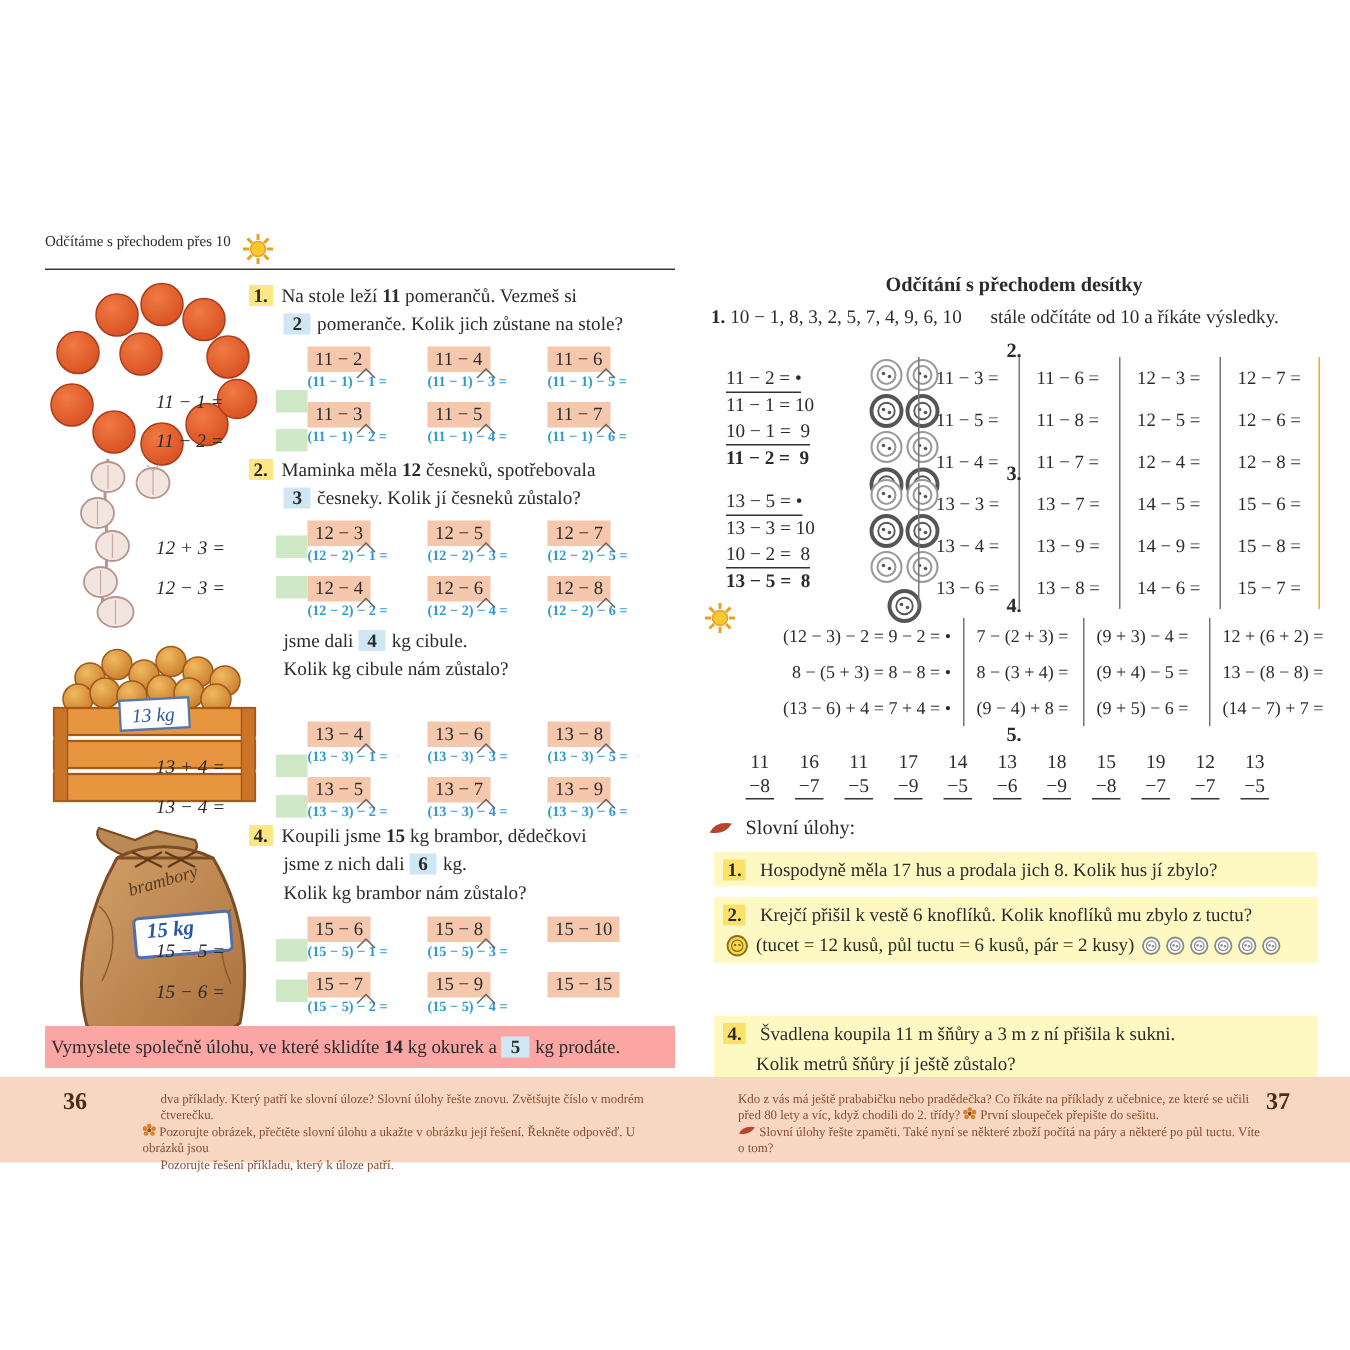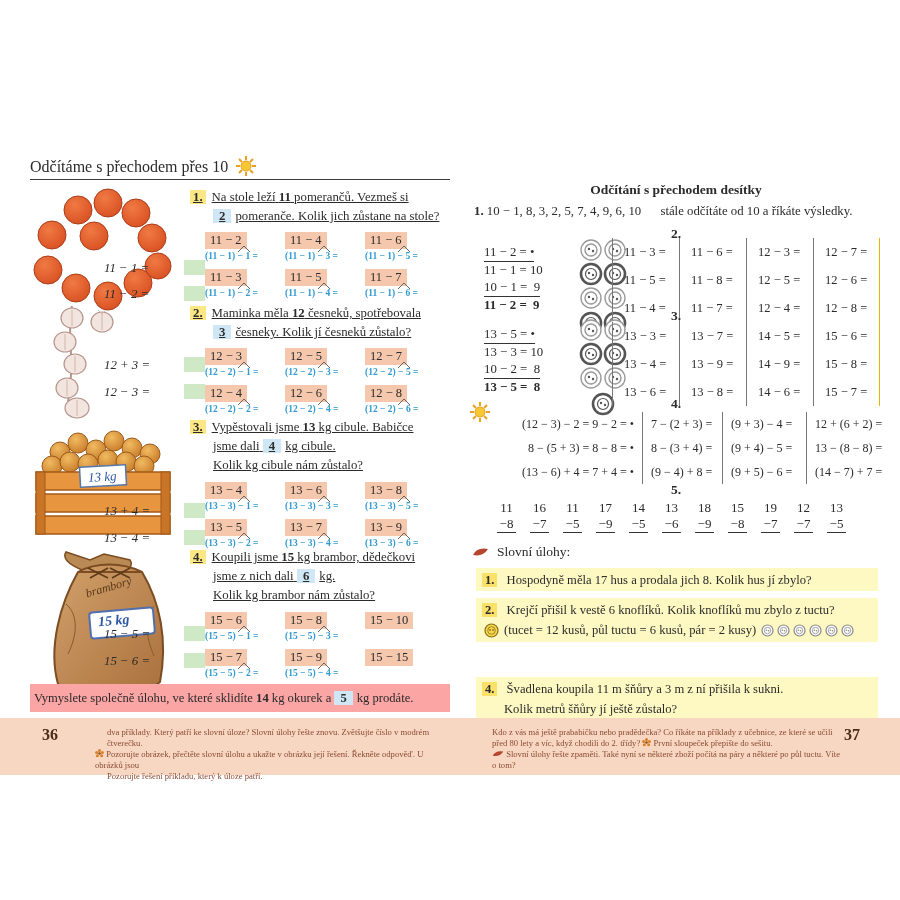--- a/index.html
+++ b/index.html
@@ -1,25 +1,25 @@
 <!DOCTYPE html>
 <html><head>
 <meta charset="utf-8">
 <style>
   html,body{margin:0;padding:0;}
   body{width:900px;height:900px;position:relative;background:#ffffff;
        font-family:"Liberation Serif","DejaVu Serif",serif;color:#2b2b2b;overflow:hidden;}
   .page{position:absolute;top:156px;height:562px;}
   .page-left{left:30px;width:420px;}
   .page-right{left:470px;width:412px;}
-  .ph{font-size:16px;display:flex;align-items:flex-end;gap:8px;height:20px;
+  .ph{font-size:10px;display:flex;align-items:flex-start;gap:8px;height:20px;
       border-bottom:1.5px solid #3a3a3a;padding-bottom:3px;}
   .abs{position:absolute;}
   
-  .extext{position:absolute;left:160px;width:270px;font-size:12.8px;line-height:19px;text-decoration:underline;}
+  .extext{position:absolute;left:136px;width:270px;font-size:12.8px;line-height:19px;}
   .num-badge{background:#fde784;font-weight:bold;padding:0 3px;margin-right:6px;}
   .bbox{background:#cfe7f5;font-weight:bold;padding:0 6px;margin-right:4px;}
   .cont{margin-left:23px;}
   b{font-weight:bold;}
   
   .pgrid{position:absolute;left:175px;display:grid;grid-template-columns:repeat(3,80px);grid-auto-rows:37px;}
   .prob{position:relative;white-space:nowrap;}
   .pe{display:inline-block;background:#f5c8ae;padding:0 5px;font-size:12.5px;height:17px;line-height:17px;}
   .fork{position:absolute;left:32px;top:15px;}
   .pd{display:block;color:#2f9ad0;font-size:9.5px;margin-top:2px;font-weight:bold;}
@@ -210,21 +210,20 @@
       <rect x="6" y="78" width="134" height="18"></rect>
       <rect x="6" y="100" width="134" height="18"></rect>
     </g>
     <rect x="6" y="56" width="9" height="62" fill="#c97427" stroke="#a35a17"></rect>
     <rect x="131" y="56" width="9" height="62" fill="#c97427" stroke="#a35a17"></rect>
     <rect x="50" y="50" width="46" height="20" fill="#ffffff" stroke="#5577aa" stroke-width="1.5" transform="rotate(-3 73 60)"></rect>
   </svg>
   <span class="ill-label" style="left:58px;top:313px;font-size:13px;transform:rotate(-3deg)">13 kg</span>
 
   <div class="extext" style="top:262px">
-    <div><span class="num-badge">3.</span><span>Vypěstovali jsme</span> <b>13</b> <span>kg cibule. Babičce</span></div>
     <div class="cont"><span>jsme dali</span> <span class="bbox">4</span><span>kg cibule.</span></div>
     <div class="cont"><span>Kolik kg cibule nám zůstalo?</span></div>
   </div>
   <div class="pgrid" style="top:324px">
     <div class="prob"><span class="pe">13 − 4</span><svg class="fork" width="14" height="8" viewBox="0 0 14 8">
           <path d="M1,7 L7,1 L13,7" fill="none" stroke="#666" stroke-width="1"></path>
         </svg><span class="pd">(13 − 3) − 1 =</span></div>
     <div class="prob"><span class="pe">13 − 6</span><svg class="fork" width="14" height="8" viewBox="0 0 14 8">
           <path d="M1,7 L7,1 L13,7" fill="none" stroke="#666" stroke-width="1"></path>
         </svg><span class="pd">(13 − 3) − 3 =</span></div>

